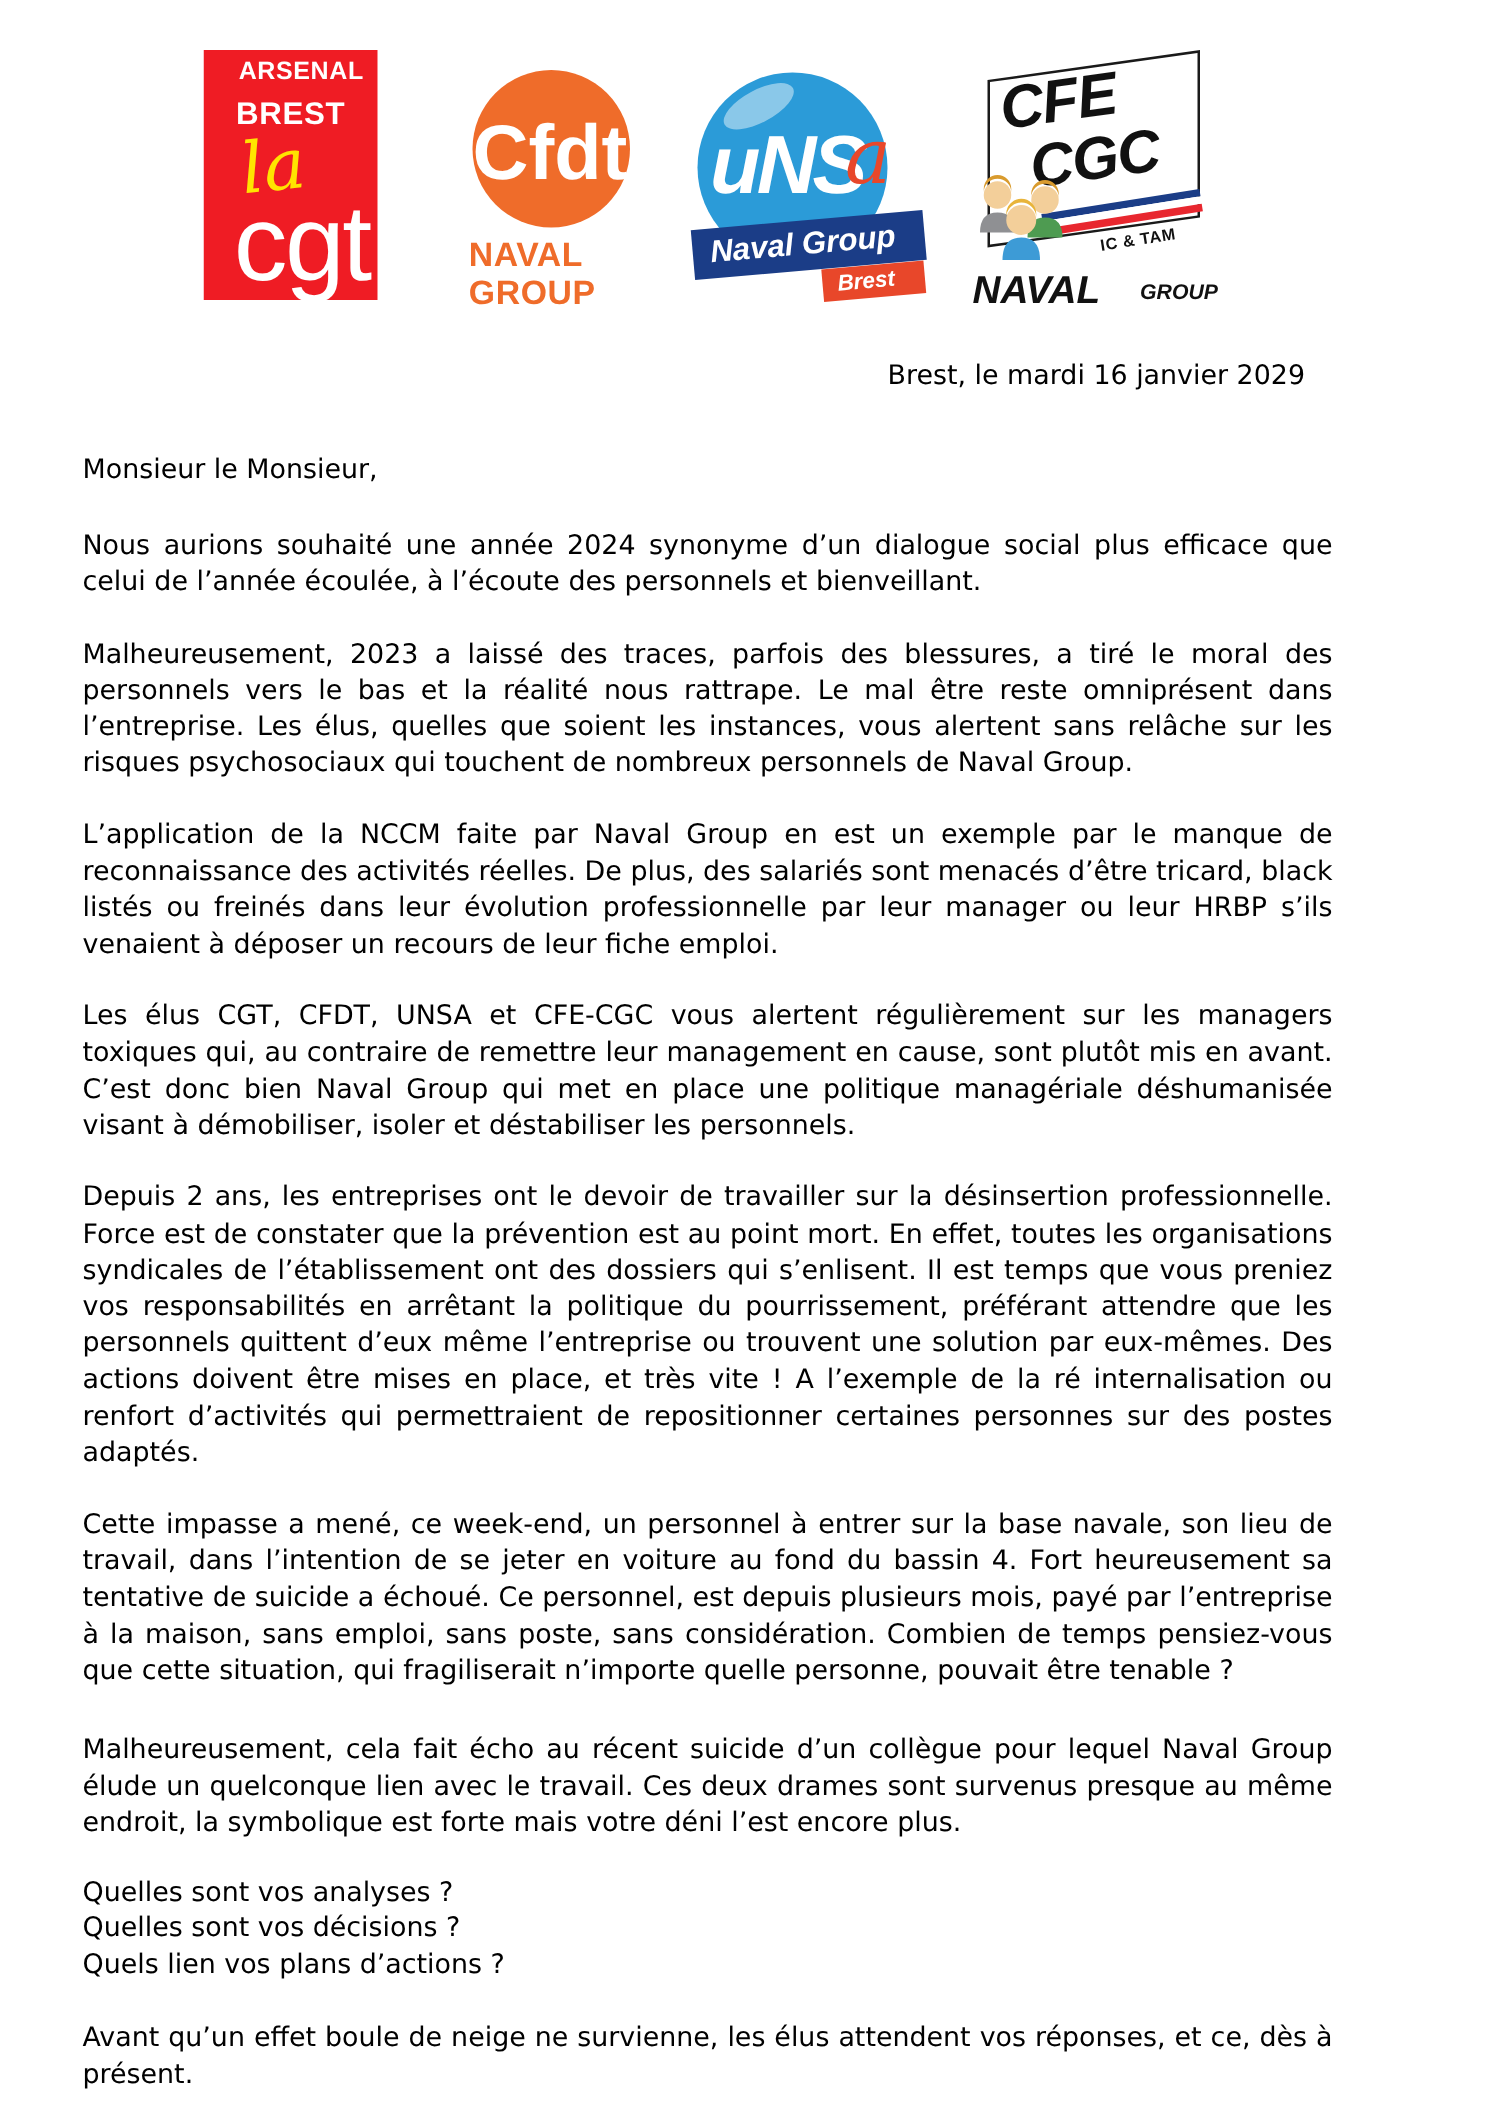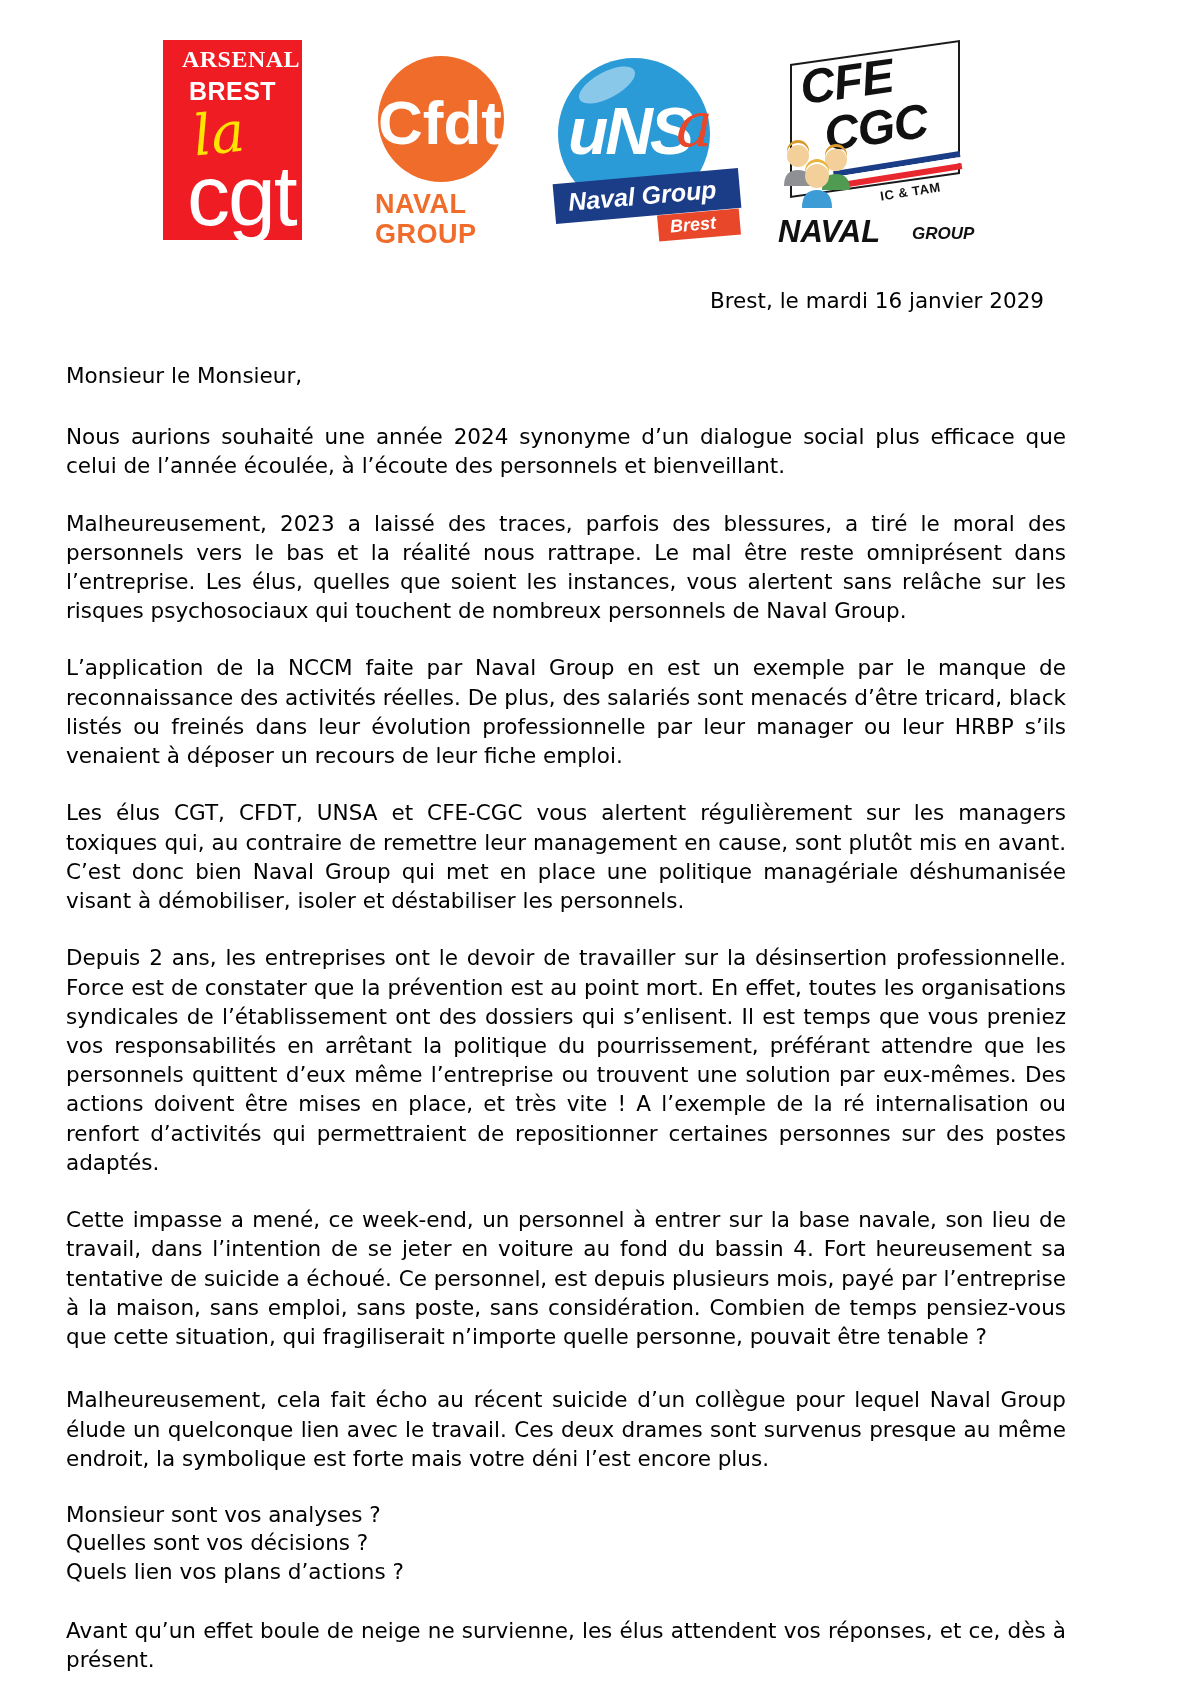--- a/index.html
+++ b/index.html
@@ -43,24 +43,24 @@
     overflow: hidden;
   }
   .cgt-arsenal {
     position: absolute;
     top: 7px;
     left: 0;
     width: 156px;
     text-align: center;
     color: #ffffff;
     font-weight: bold;
-    font-size: 24px;
+    font-size: 20px;
     letter-spacing: 0.5px;
     line-height: 1;
-    font-family: Liberation Serif, serif;
+    font-family: Liberation Sans, sans-serif;
   }
   .cgt-brest {
     position: absolute;
     top: 39px;
     left: 0;
     width: 139px;
     text-align: center;
     color: #ffffff;
     font-weight: bold;
     font-size: 25px;
@@ -434,21 +434,21 @@
 
     <p class="body-par">Nous aurions souhaité une année 2024 synonyme d’un dialogue social plus efficace que celui de l’année écoulée, à l’écoute des personnels et bienveillant.</p>
     <p class="body-par">Malheureusement, 2023 a laissé des traces, parfois des blessures, a tiré le moral des personnels vers le bas et la réalité nous rattrape. Le mal être reste omniprésent dans l’entreprise. Les élus, quelles que soient les instances, vous alertent sans relâche sur les risques psychosociaux qui touchent de nombreux personnels de Naval Group.</p>
     <p class="body-par">L’application de la NCCM faite par Naval Group en est un exemple par le manque de reconnaissance des activités réelles. De plus, des salariés sont menacés d’être tricard, black listés ou freinés dans leur évolution professionnelle par leur manager ou leur HRBP s’ils venaient à déposer un recours de leur fiche emploi.</p>
     <p class="body-par">Les élus CGT, CFDT, UNSA et CFE-CGC vous alertent régulièrement sur les managers toxiques qui, au contraire de remettre leur management en cause, sont plutôt mis en avant. C’est donc bien Naval Group qui met en place une politique managériale déshumanisée visant à démobiliser, isoler et déstabiliser les personnels.</p>
     <p class="body-par">Depuis 2 ans, les entreprises ont le devoir de travailler sur la désinsertion professionnelle. Force est de constater que la prévention est au point mort. En effet, toutes les organisations syndicales de l’établissement ont des dossiers qui s’enlisent. Il est temps que vous preniez vos responsabilités en arrêtant la politique du pourrissement, préférant attendre que les personnels quittent d’eux même l’entreprise ou trouvent une solution par eux-mêmes. Des actions doivent être mises en place, et très vite ! A l’exemple de la ré internalisation ou renfort d’activités qui permettraient de repositionner certaines personnes sur des postes adaptés.</p>
     <p class="body-par">Cette impasse a mené, ce week-end, un personnel à entrer sur la base navale, son lieu de travail, dans l’intention de se jeter en voiture au fond du bassin 4. Fort heureusement sa tentative de suicide a échoué. Ce personnel, est depuis plusieurs mois, payé par l’entreprise à la maison, sans emploi, sans poste, sans considération. Combien de temps pensiez-vous que cette situation, qui fragiliserait n’importe quelle personne, pouvait être tenable ?</p>
     <p class="body-par gap-big">Malheureusement, cela fait écho au récent suicide d’un collègue pour lequel Naval Group élude un quelconque lien avec le travail. Ces deux drames sont survenus presque au même endroit, la symbolique est forte mais votre déni l’est encore plus.</p>
 
     <div class="question-block">
-      <div>Monsieur sont vos analyses ?</div>
+      <div>Quelles sont vos analyses ?</div>
       <div>Quelles sont vos décisions ?</div>
       <div>Quels lien vos plans d’actions ?</div>
     </div>
 
     <p class="body-par">Avant qu’un effet boule de neige ne survienne, les élus attendent vos réponses, et ce, dès à présent.</p>
 
   </div>
 
 </div>
 

